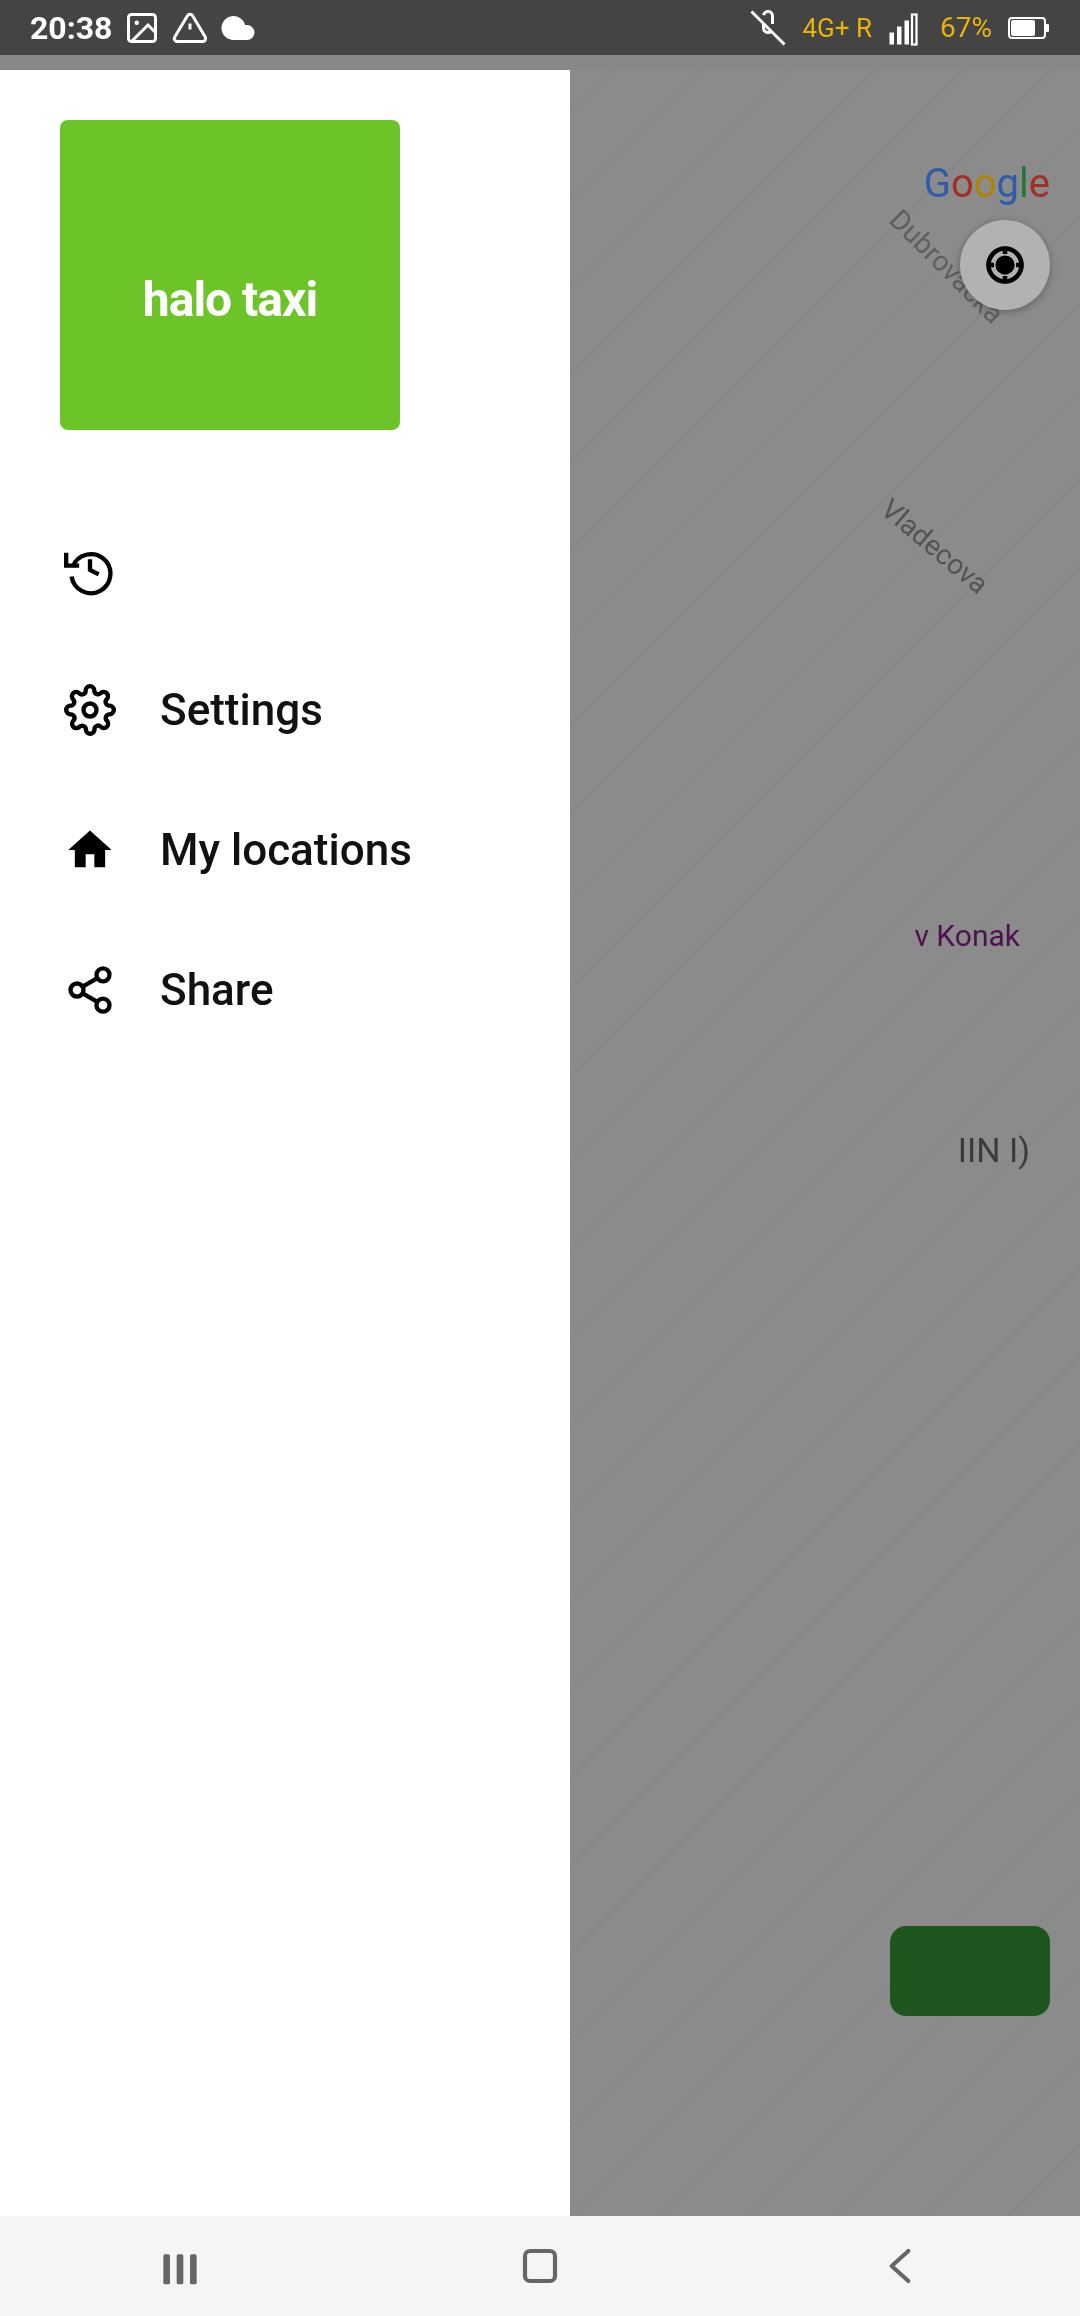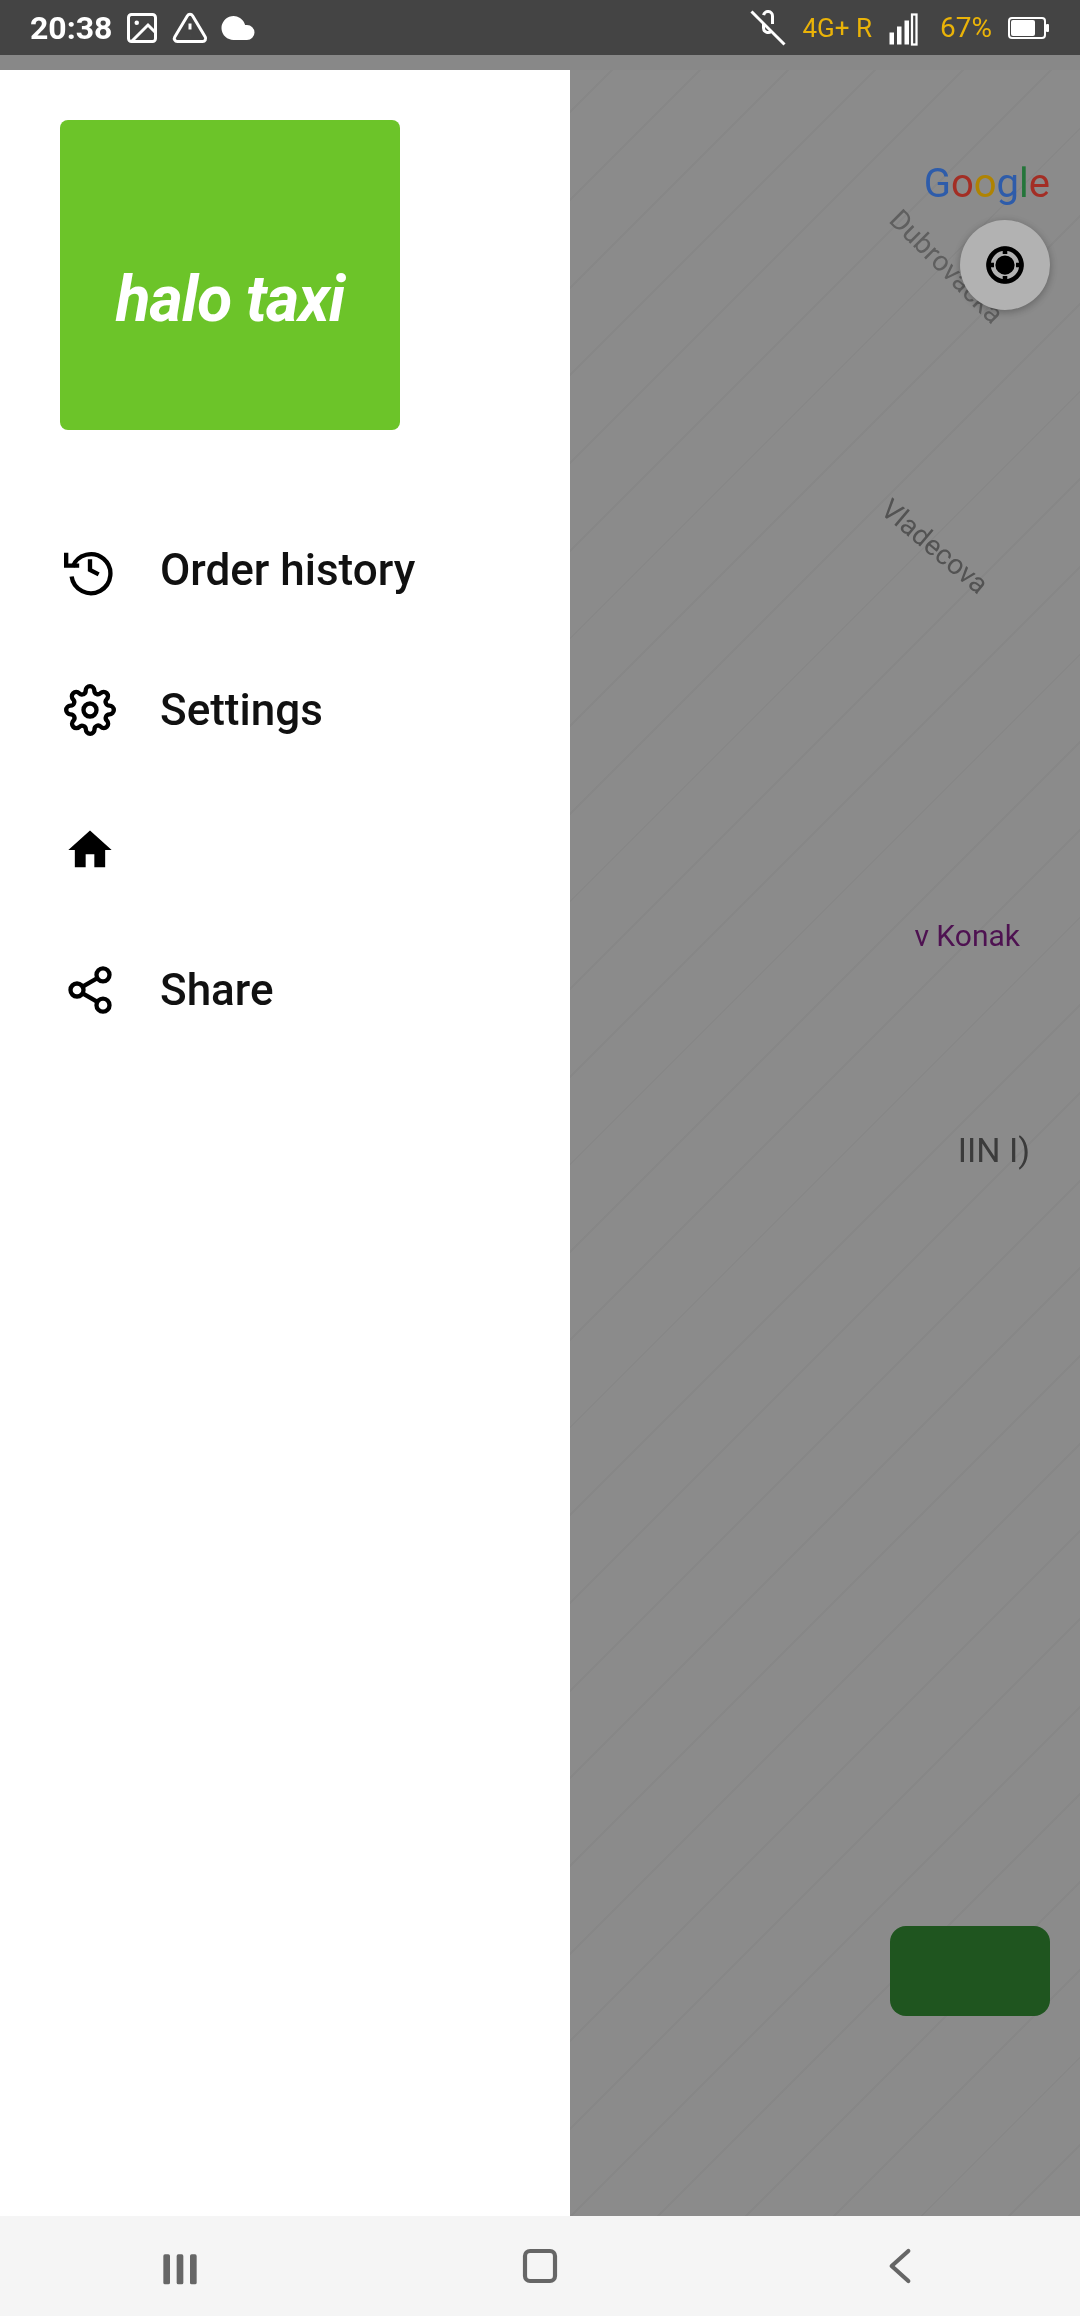--- a/index.html
+++ b/index.html
@@ -191,22 +191,21 @@
       width: 340px;
       height: 310px;
       border-radius: 8px;
       display: flex;
       align-items: center;
       justify-content: center;
     }
 
     .logo-text {
       color: white;
-      font-size: 64px;
-      font-style: italic;
+      font-size: 48px;
       font-weight: bold;
       letter-spacing: -1px;
       margin-top: 48px;
     }
 
     
     .menu-list {
       display: flex;
       flex-direction: column;
       padding: 0 30px;
@@ -298,39 +297,39 @@
   <div class="menu-list">
 
     <div class="menu-item">
       <div class="menu-icon">
         <svg width="52" height="52" viewBox="0 0 24 24" fill="none" stroke="black" stroke-width="2">
           <polyline points="1 4 1 10 7 10"></polyline>
           <path d="M3.51 15a9 9 0 1 0 .49-4.5"></path>
           <polyline points="12 7 12 12 16 14"></polyline>
         </svg>
       </div>
-      <span class="menu-label">Order history</span>
     </div>
 
     <div class="menu-item">
       <div class="menu-icon">
         <svg width="52" height="52" viewBox="0 0 24 24" fill="none" stroke="black" stroke-width="2">
           <circle cx="12" cy="12" r="3"></circle>
           <path d="M19.4 15a1.65 1.65 0 0 0 .33 1.82l.06.06a2 2 0 0 1-2.83 2.83l-.06-.06a1.65 1.65 0 0 0-1.82-.33 1.65 1.65 0 0 0-1 1.51V21a2 2 0 0 1-4 0v-.09A1.65 1.65 0 0 0 9 19.4a1.65 1.65 0 0 0-1.82.33l-.06.06a2 2 0 0 1-2.83-2.83l.06-.06A1.65 1.65 0 0 0 4.68 15a1.65 1.65 0 0 0-1.51-1H3a2 2 0 0 1 0-4h.09A1.65 1.65 0 0 0 4.6 9a1.65 1.65 0 0 0-.33-1.82l-.06-.06a2 2 0 0 1 2.83-2.83l.06.06A1.65 1.65 0 0 0 9 4.68a1.65 1.65 0 0 0 1-1.51V3a2 2 0 0 1 4 0v.09a1.65 1.65 0 0 0 1 1.51 1.65 1.65 0 0 0 1.82-.33l.06-.06a2 2 0 0 1 2.83 2.83l-.06.06A1.65 1.65 0 0 0 19.4 9a1.65 1.65 0 0 0 1.51 1H21a2 2 0 0 1 0 4h-.09a1.65 1.65 0 0 0-1.51 1z"></path>
         </svg>
       </div>
       <span class="menu-label">Settings</span>
     </div>
 
     <div class="menu-item">
       <div class="menu-icon">
         <svg width="52" height="52" viewBox="0 0 24 24" fill="black">
           <path d="M10 20v-6h4v6h5v-8h3L12 3 2 12h3v8z"></path>
         </svg>
       </div>
+      <span class="menu-label">My locations</span>
     </div>
 
     <div class="menu-item">
       <div class="menu-icon">
         <svg width="52" height="52" viewBox="0 0 24 24" fill="none" stroke="black" stroke-width="2">
           <circle cx="18" cy="5" r="3"></circle>
           <circle cx="6" cy="12" r="3"></circle>
           <circle cx="18" cy="19" r="3"></circle>
           <line x1="8.59" y1="13.51" x2="15.42" y2="17.49"></line>
           <line x1="15.41" y1="6.51" x2="8.59" y2="10.49"></line>

